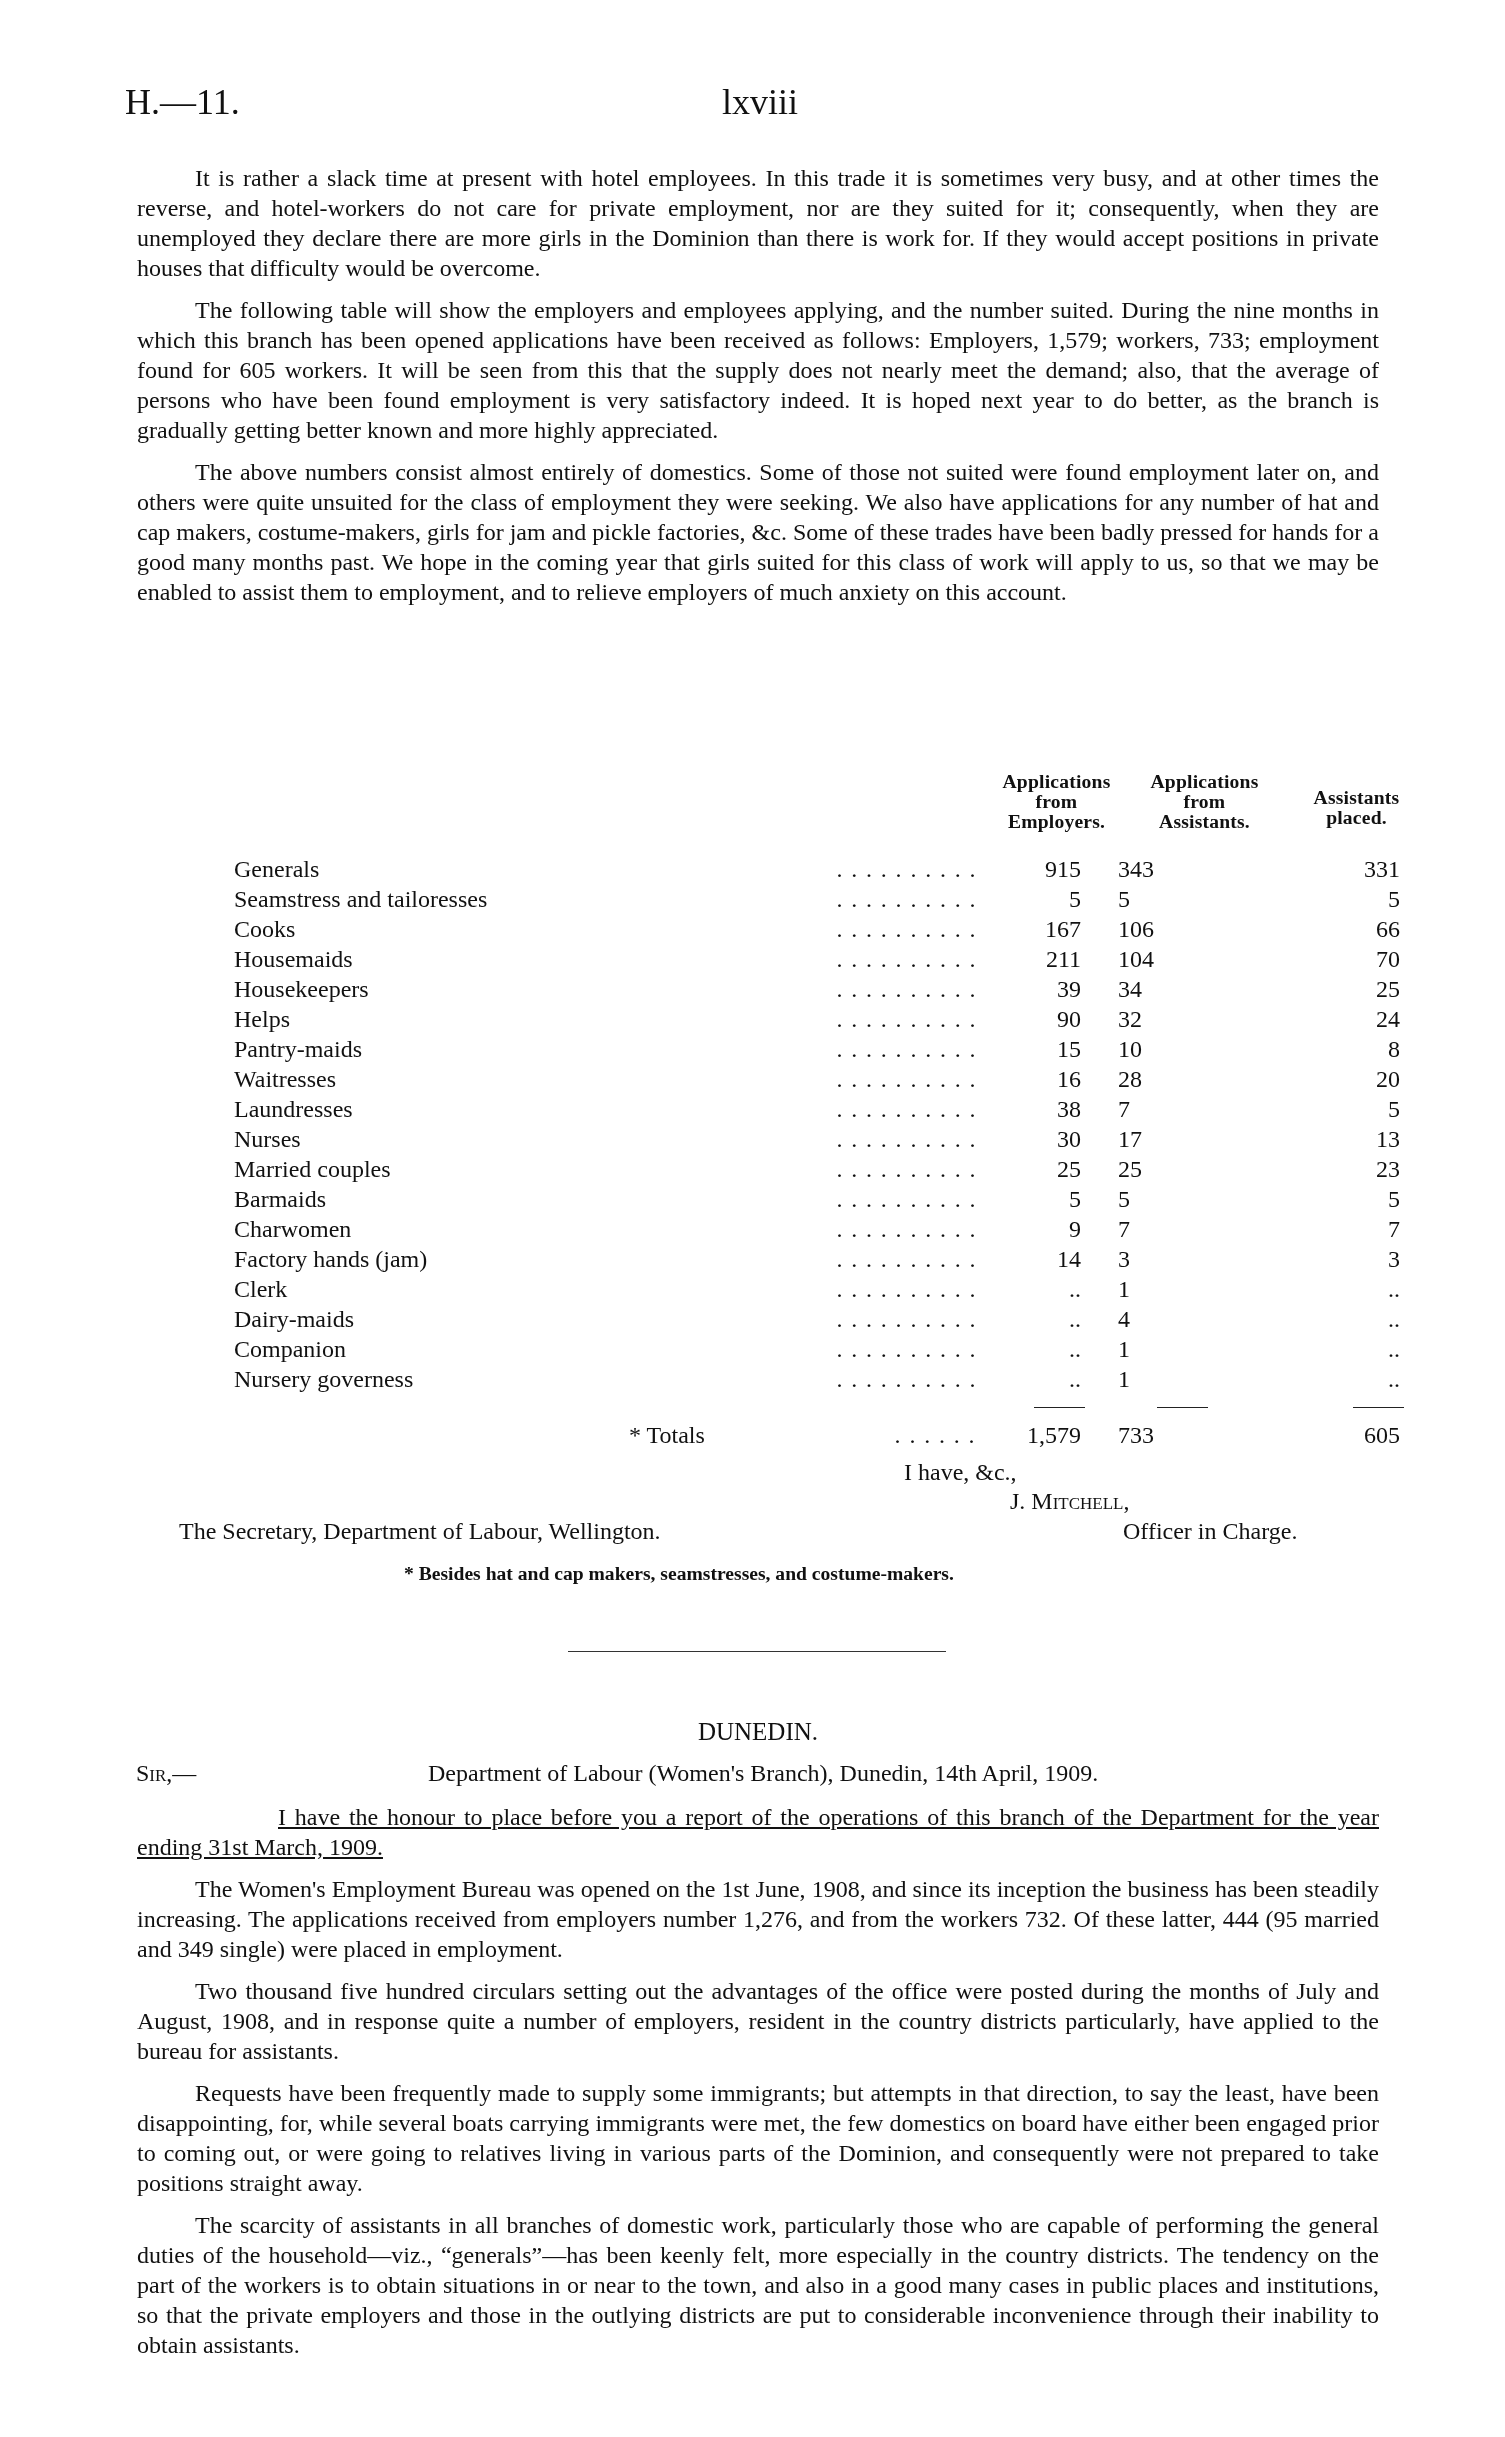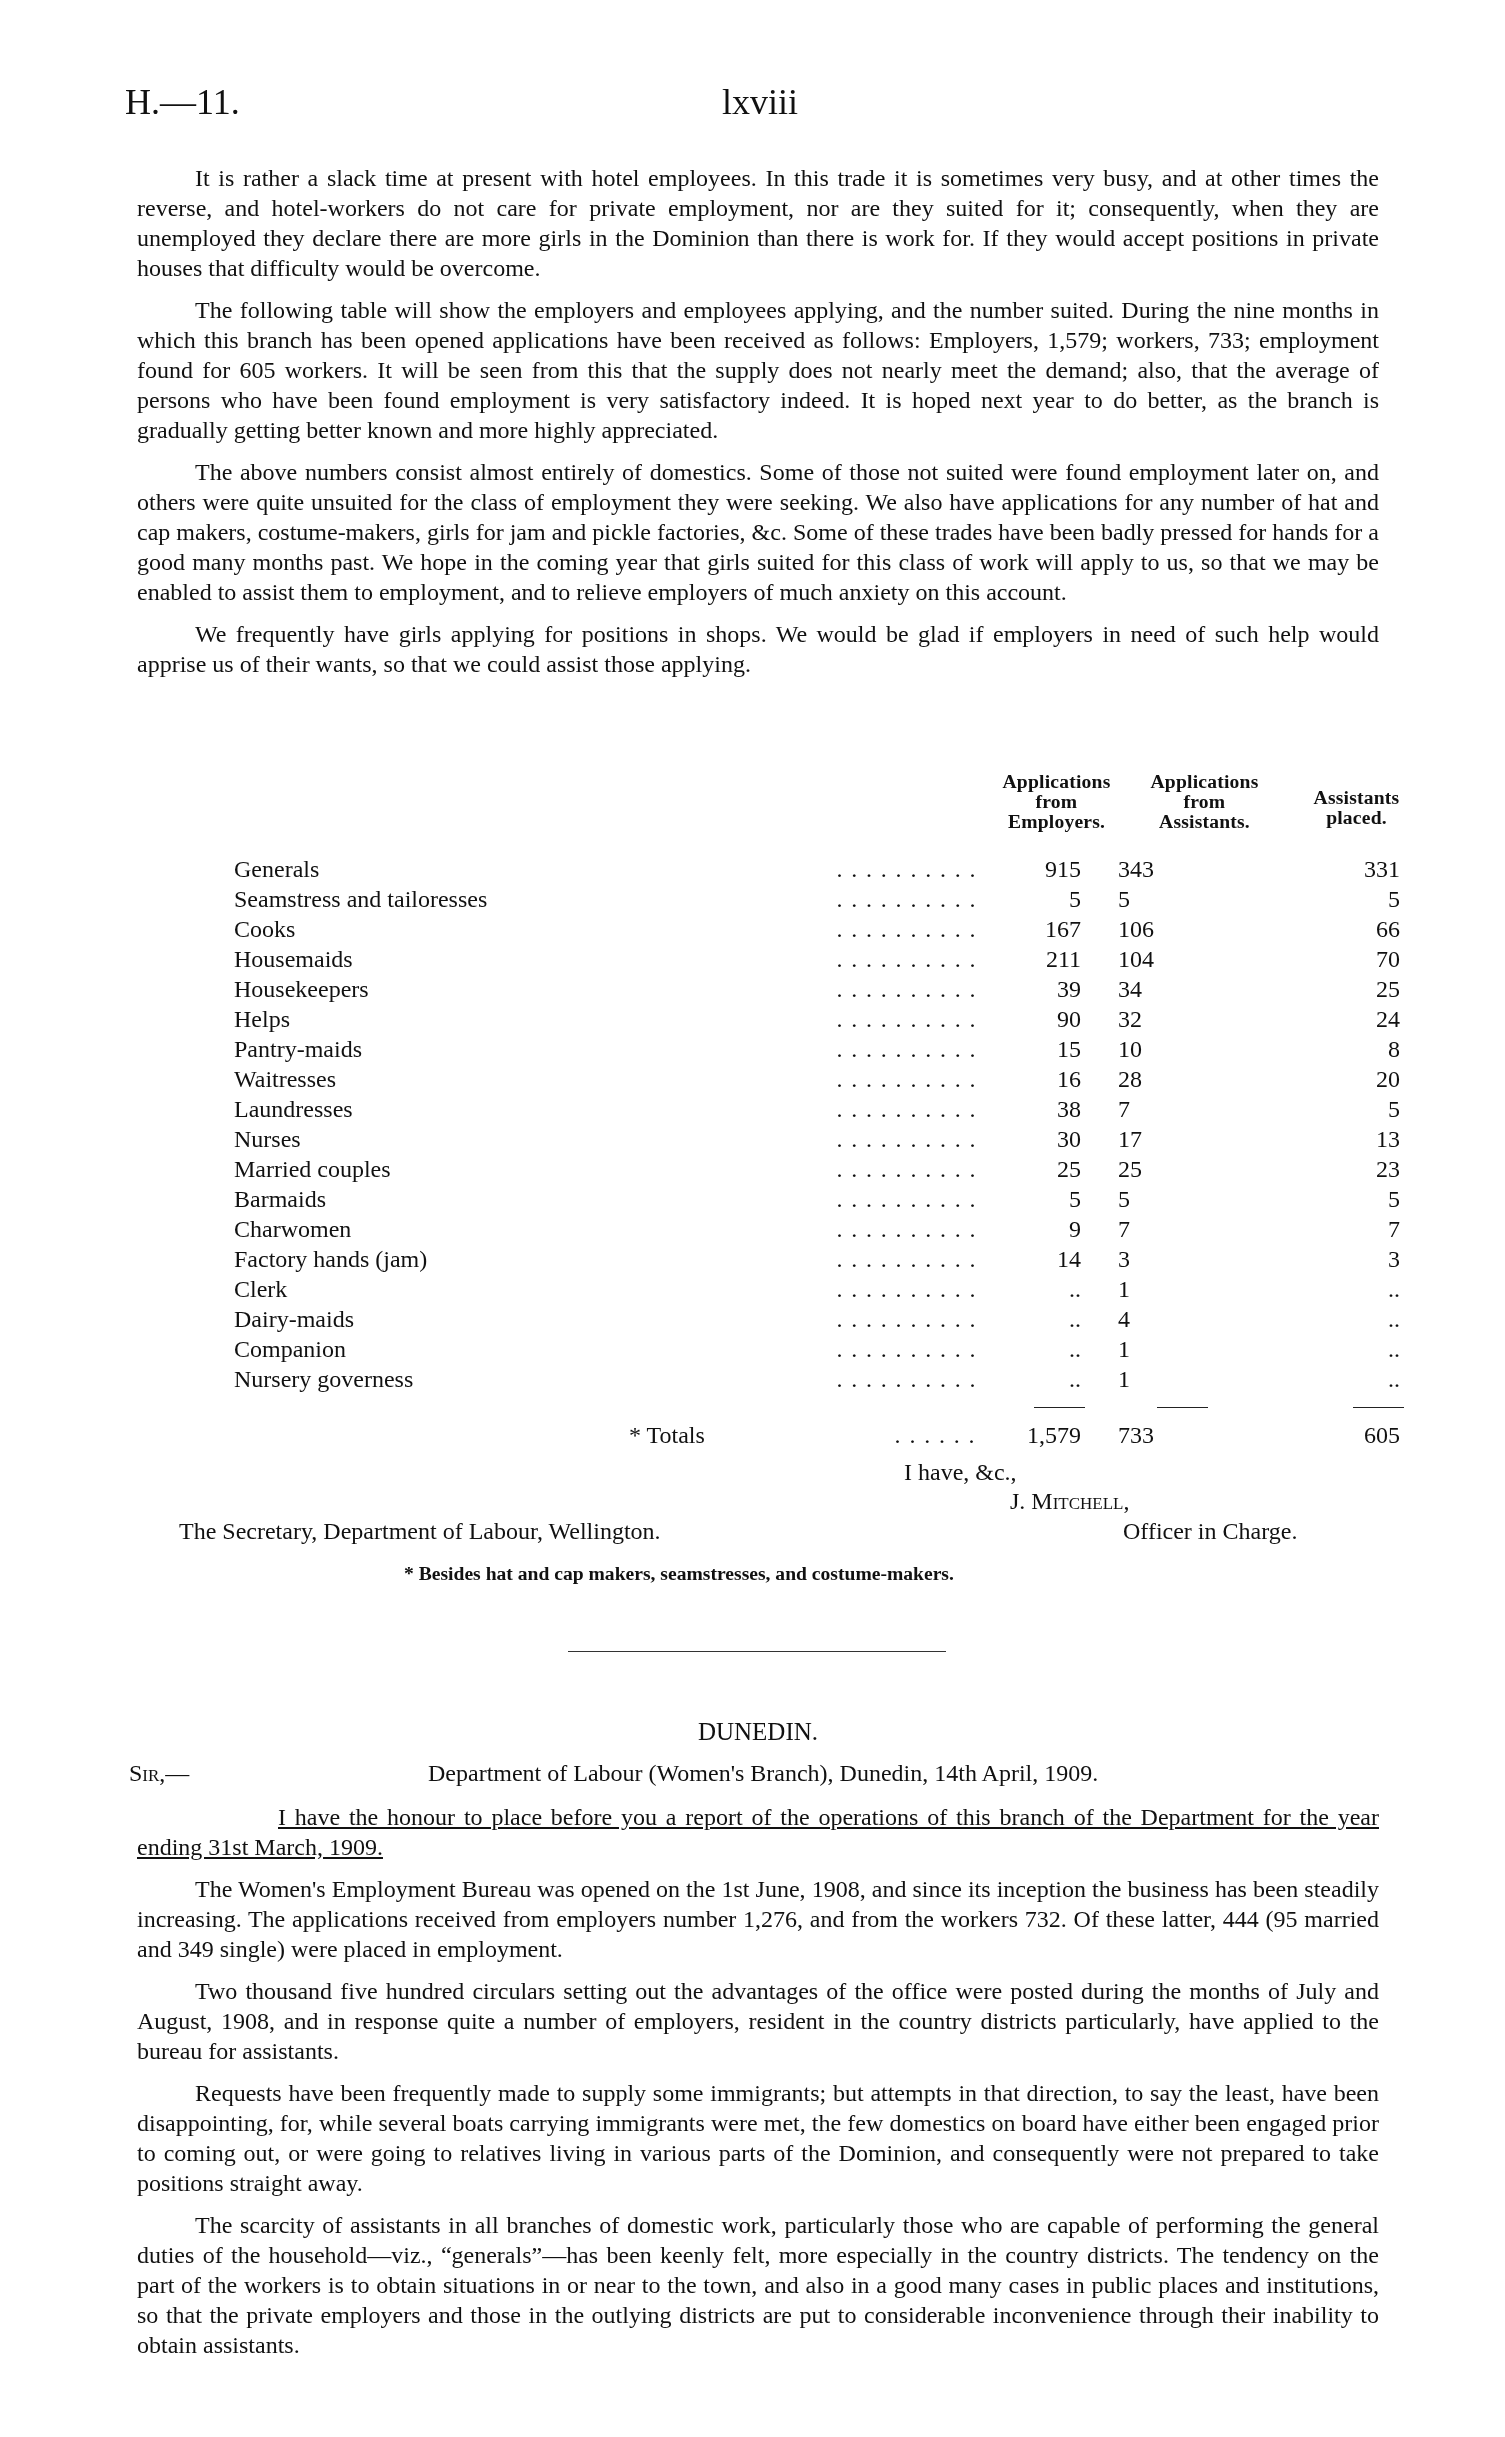--- a/index.html
+++ b/index.html
@@ -36,40 +36,39 @@
   .sign { position: absolute; top: 1457px; left: 0; width: 1266px; font-size: 24px; line-height: 30px; }
   .sign .ihave { position: absolute; left: 779px; top: 0; }
   .sign .name { position: absolute; left: 885px; top: 29px; font-variant: small-caps; }
   .sign .addressee { position: absolute; left: 54px; top: 59px; }
   .sign .office { position: absolute; left: 998px; top: 59px; }
   .footnote { position: absolute; top: 1563px; left: 279px; font-size: 19.6px; font-weight: bold; }
   .divider { position: absolute; top: 1651px; left: 443px; width: 378px; height: 1.4px; background: #333; }
 
   .section-title { position: absolute; top: 1718px; left: 0; width: 1266px; text-align: center; font-size: 25px; }
   .salutation-line { position: absolute; top: 1760px; left: 0; width: 1266px; font-size: 24px; }
-  .salutation-line .sir { position: absolute; left: 4px; font-variant: small-caps; }
+  .salutation-line .sir { position: absolute; left: 11px; font-variant: small-caps; }
   .salutation-line .dateline { position: absolute; left: 303px; }
   .block2 { position: absolute; top: 1790px; left: 0; width: 1266px; }
   .block2 .para.first { text-indent: 141px; text-decoration: underline; }
 </style>
 </head>
 <body>
 
 <div class="page">
 
   <div class="running-head">
     <span class="code">H.—11.</span>
     <span class="pageno">lxviii</span>
   </div>
 
   <div class="block1 body-text">
     <p class="para">It is rather a slack time at present with hotel employees.  In this trade it is sometimes very busy, and at other times the reverse, and hotel-workers do not care for private employment, nor are they suited for it; consequently, when they are unemployed they declare there are more girls in the Dominion than there is work for.  If they would accept positions in private houses that difficulty would be overcome.</p>
     <p class="para">The following table will show the employers and employees applying, and the number suited. During the nine months in which this branch has been opened applications have been received as follows: Employers, 1,579; workers, 733; employment found for 605 workers.  It will be seen from this that the supply does not nearly meet the demand; also, that the average of persons who have been found employment is very satisfactory indeed.  It is hoped next year to do better, as the branch is gradually getting better known and more highly appreciated.</p>
     <p class="para">The above numbers consist almost entirely of domestics.  Some of those not suited were found employment later on, and others were quite unsuited for the class of employment they were seeking. We also have applications for any number of hat and cap makers, costume-makers, girls for jam and pickle factories, &amp;c.  Some of these trades have been badly pressed for hands for a good many months past.  We hope in the coming year that girls suited for this class of work will apply to us, so that we may be enabled to assist them to employment, and to relieve employers of much anxiety on this account.</p>
-    <p class="para">We frequently have girls applying for positions in shops.  We would be glad if employers in need of such help would apprise us of their wants, so that we could assist those applying.</p>
   </div>
 
   <div class="tbl">
     <div class="hdr">
       <div class="col c1">
         <div>Applications</div>
         <div>from</div>
         <div>Employers.</div>
       </div>
       <div class="col c2">

